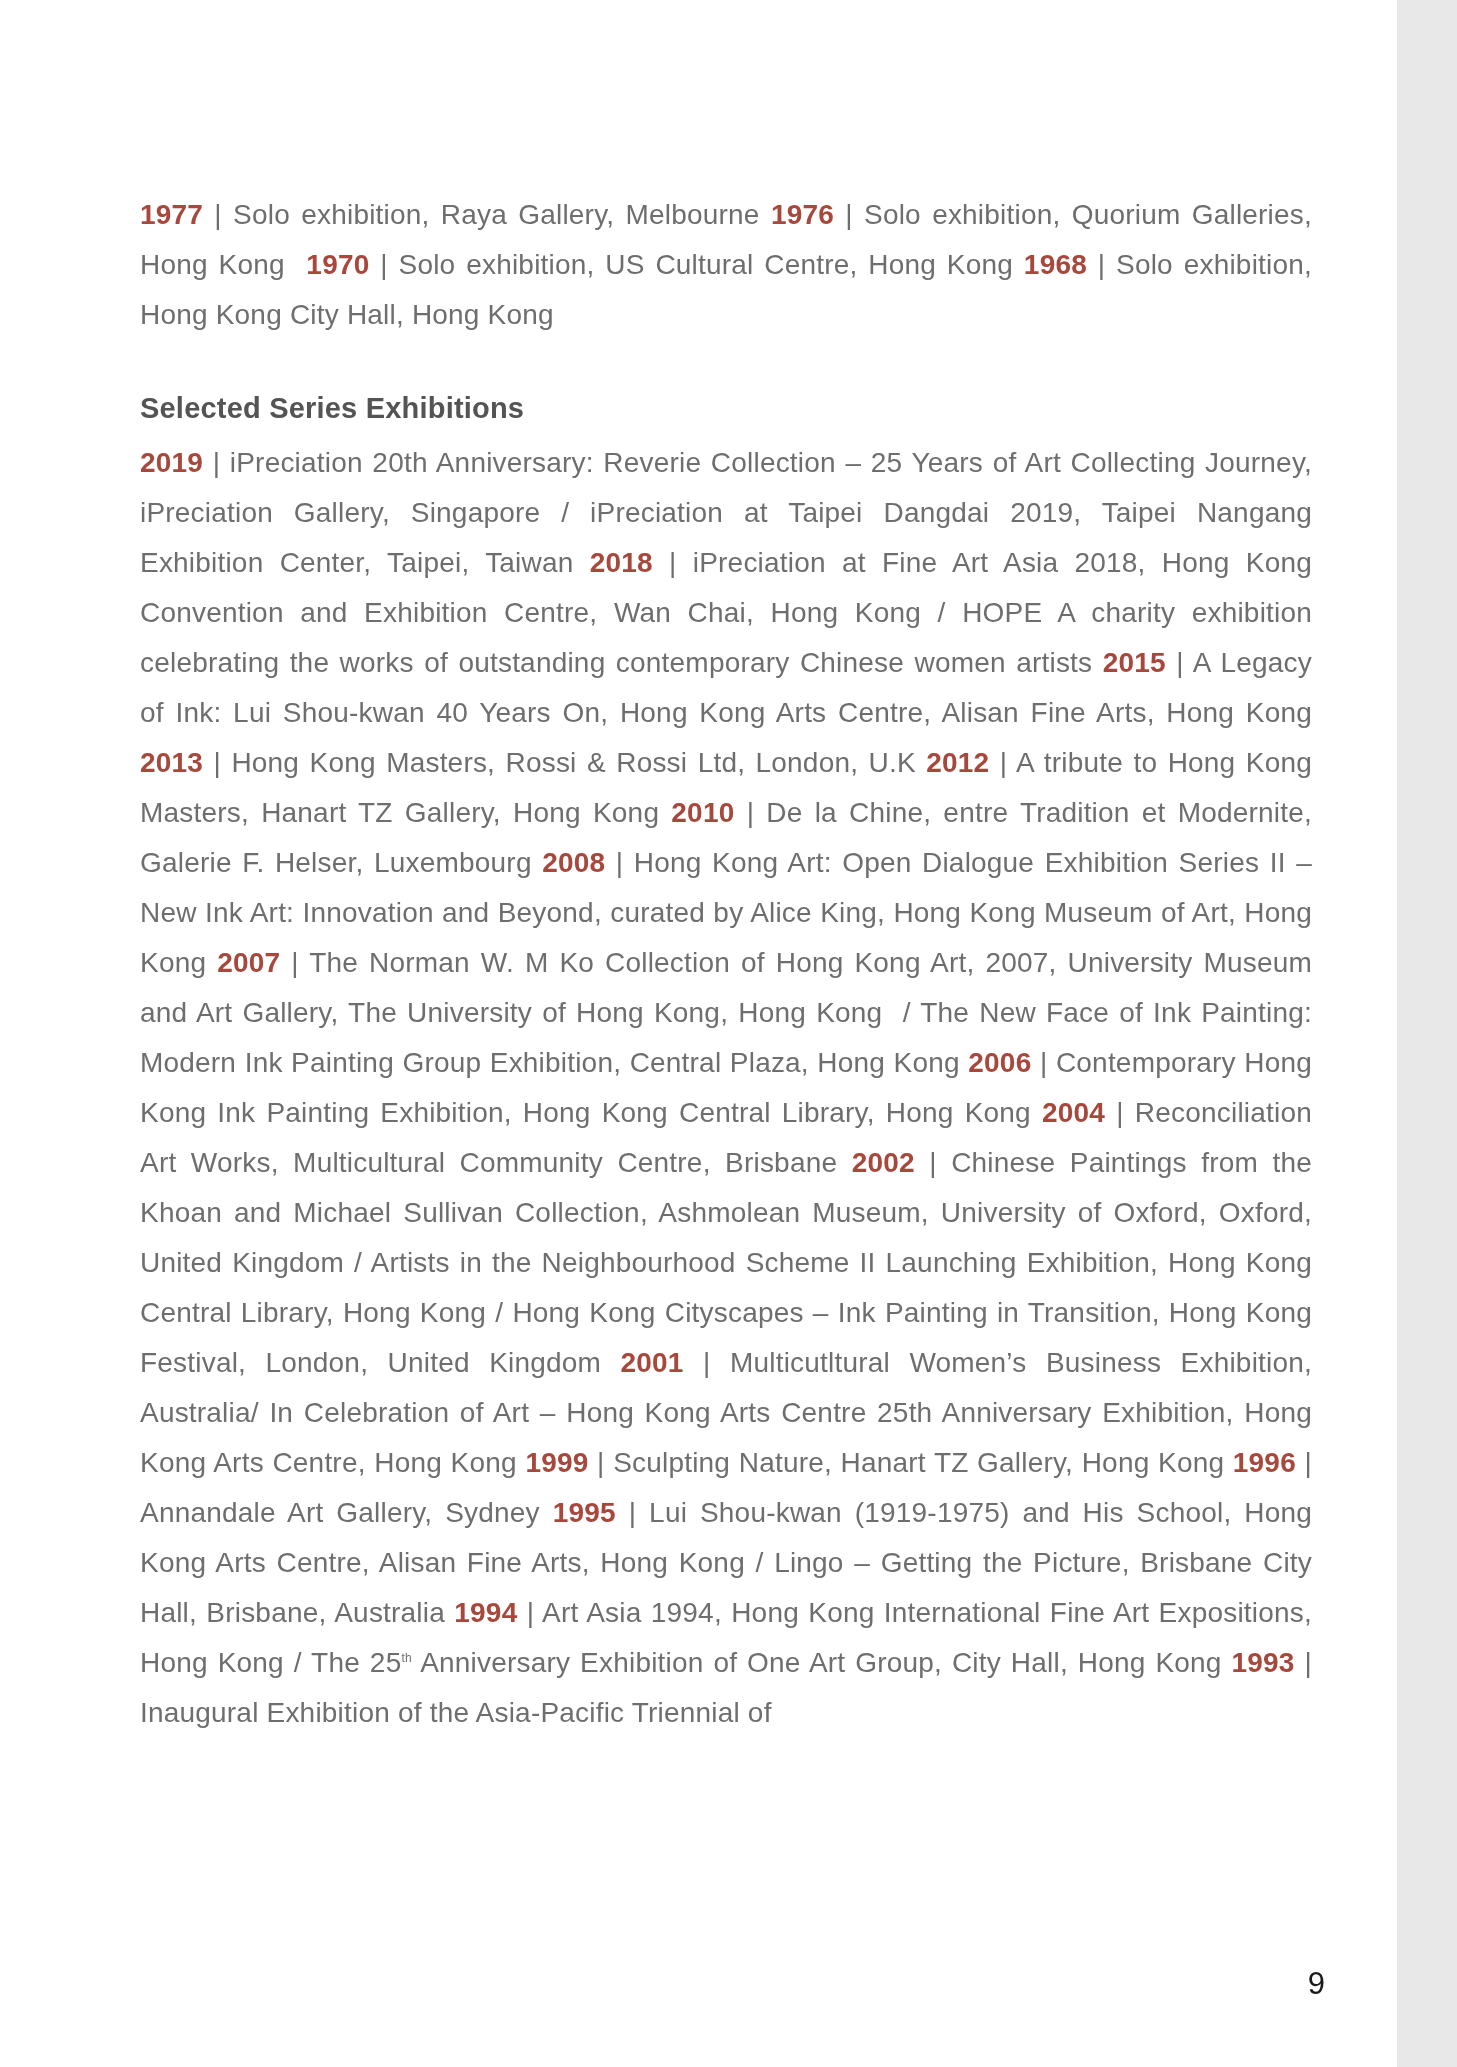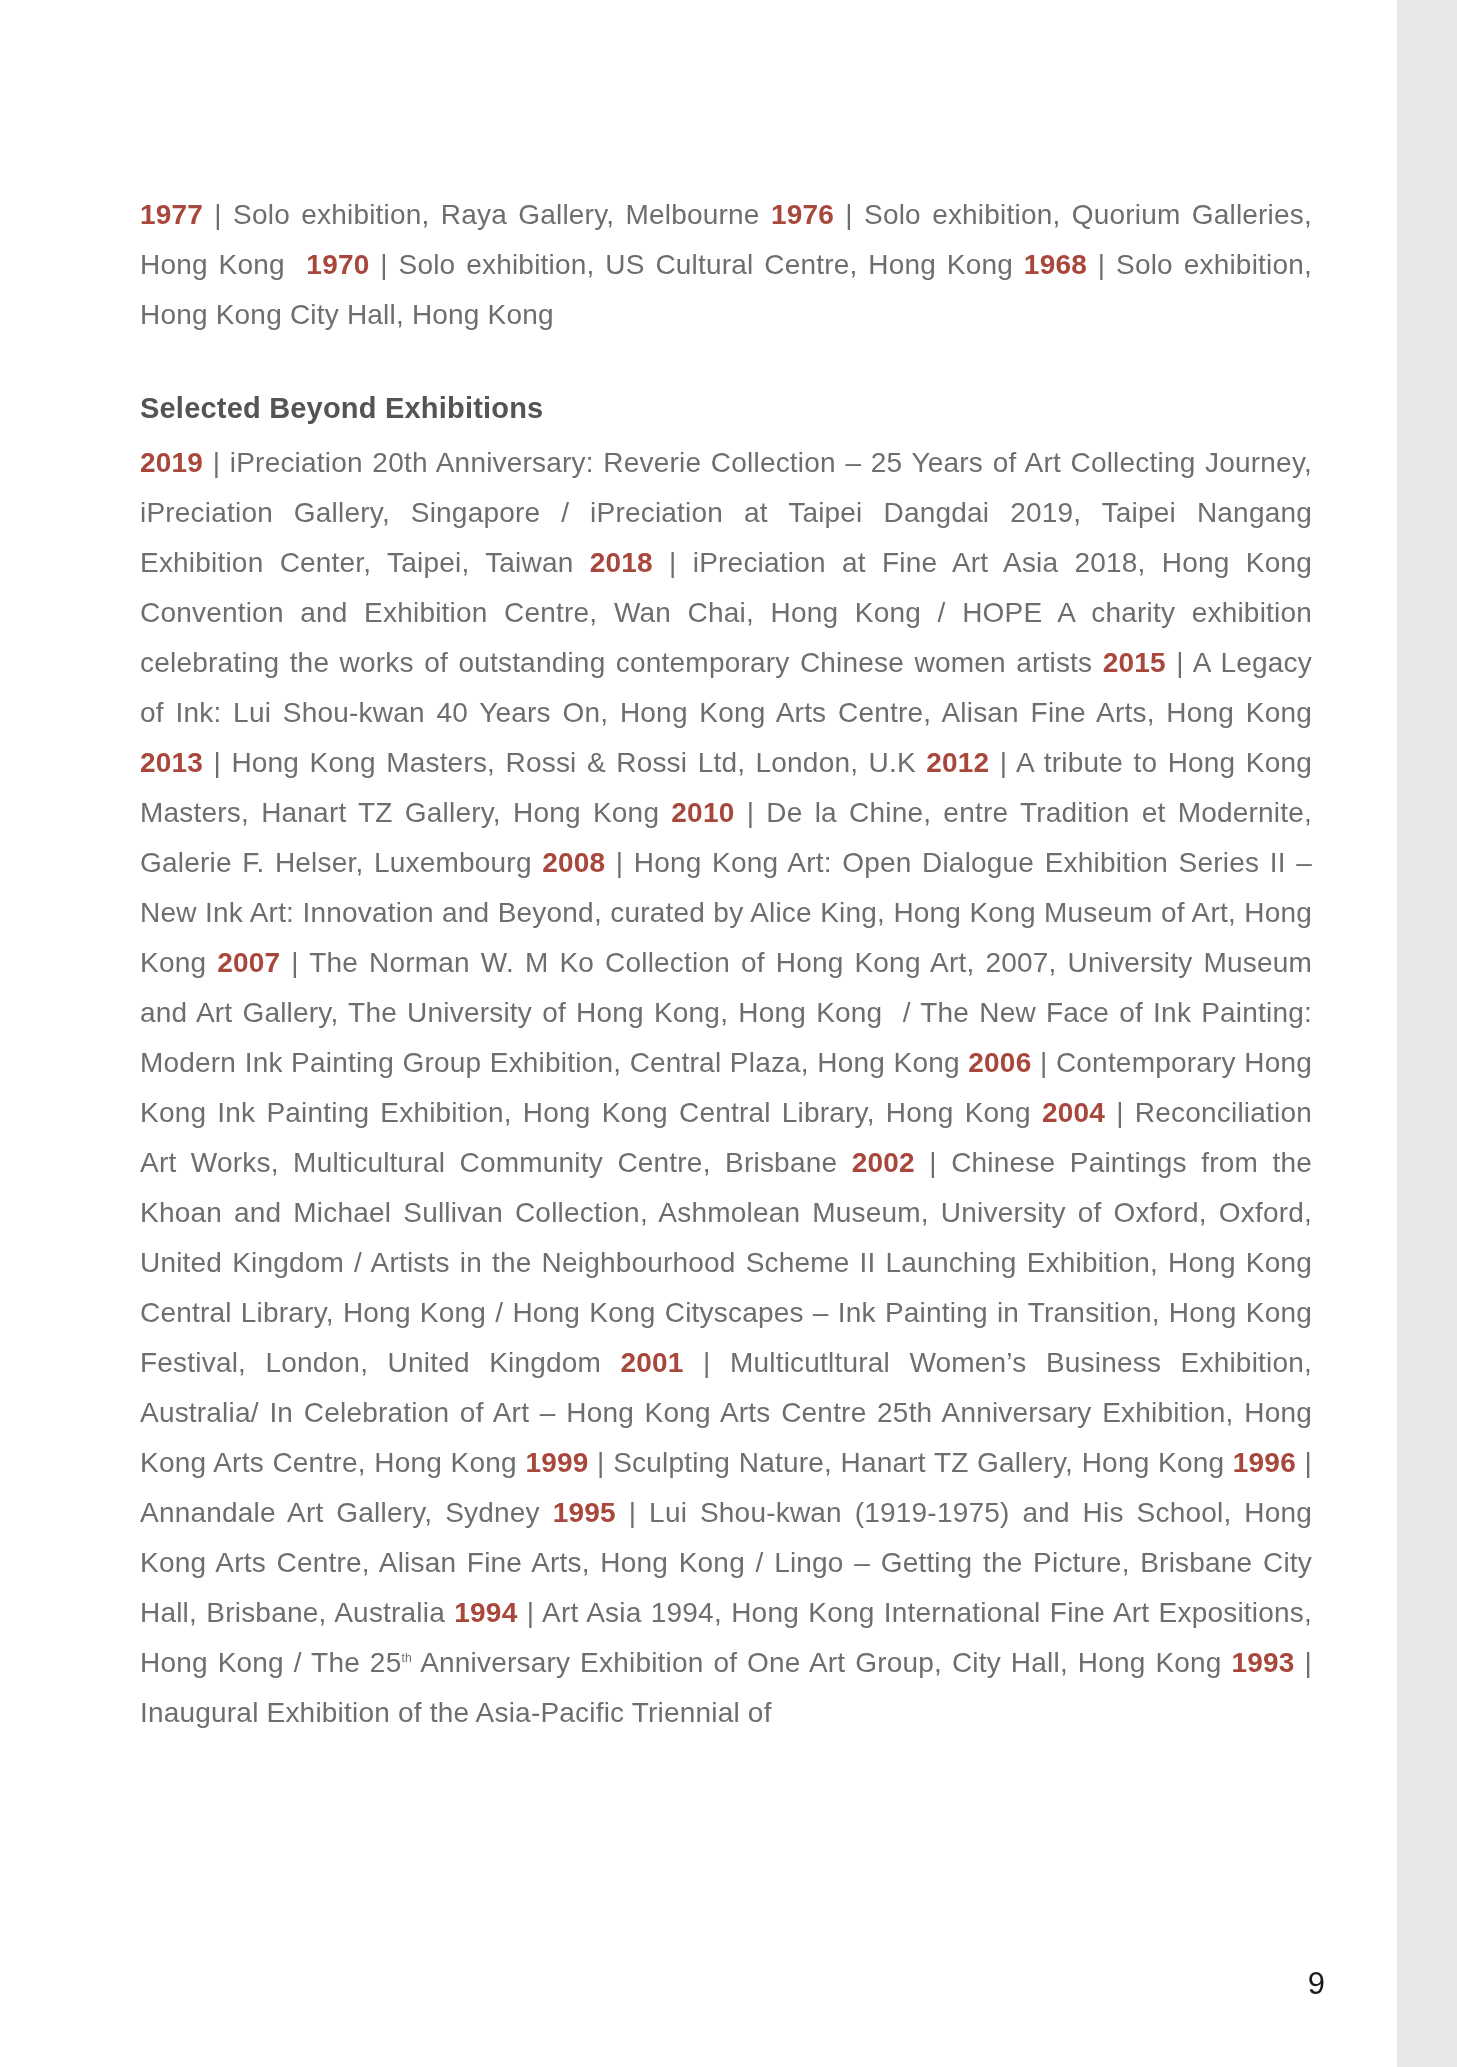--- a/index.html
+++ b/index.html
@@ -59,19 +59,19 @@
     color:var(--page-number);
   }
 </style>
 </head>
 <body>
 
 <div class="page">
   <main class="content">
     <p class="para"><span class="seg-year">1977</span><span class="seg-text"> | Solo exhibition, Raya Gallery, Melbourne </span><span class="seg-year">1976</span><span class="seg-text"> | Solo exhibition, Quorium Galleries, Hong Kong &nbsp;</span><span class="seg-year">1970</span><span class="seg-text"> | Solo exhibition, US Cultural Centre, Hong Kong </span><span class="seg-year">1968</span><span class="seg-text"> | Solo exhibition, Hong Kong City Hall, Hong Kong</span></p>
 
-    <h2 class="heading">Selected Beyond Exhibitions</h2>
+    <h2 class="heading">Selected Series Exhibitions</h2>
 
     <p class="para"><span class="seg-year">2019</span><span class="seg-text"> | iPreciation 20th Anniversary: Reverie Collection – 25 Years of Art Collecting Journey, iPreciation Gallery, Singapore / iPreciation at Taipei Dangdai 2019, Taipei Nangang Exhibition Center, Taipei, Taiwan </span><span class="seg-year">2018</span><span class="seg-text"> | iPreciation at Fine Art Asia 2018, Hong Kong Convention and Exhibition Centre, Wan Chai, Hong Kong / HOPE A charity exhibition celebrating the works of outstanding contemporary Chinese women artists </span><span class="seg-year">2015</span><span class="seg-text"> | A Legacy of Ink: Lui Shou-kwan 40 Years On, Hong Kong Arts Centre, Alisan Fine Arts, Hong Kong </span><span class="seg-year">2013</span><span class="seg-text"> | Hong Kong Masters, Rossi &amp; Rossi Ltd, London, U.K </span><span class="seg-year">2012</span><span class="seg-text"> | A tribute to Hong Kong Masters, Hanart TZ Gallery, Hong Kong </span><span class="seg-year">2010</span><span class="seg-text"> | De la Chine, entre Tradition et Modernite, Galerie F. Helser, Luxembourg </span><span class="seg-year">2008</span><span class="seg-text"> | Hong Kong Art: Open Dialogue Exhibition Series II – New Ink Art: Innovation and Beyond, curated by Alice King, Hong Kong Museum of Art, Hong Kong </span><span class="seg-year">2007</span><span class="seg-text"> | The Norman W. M Ko Collection of Hong Kong Art, 2007, University Museum and Art Gallery, The University of Hong Kong, Hong Kong &nbsp;/ The New Face of Ink Painting: Modern Ink Painting Group Exhibition, Central Plaza, Hong Kong </span><span class="seg-year">2006</span><span class="seg-text"> | Contemporary Hong Kong Ink Painting Exhibition, Hong Kong Central Library, Hong Kong </span><span class="seg-year">2004</span><span class="seg-text"> | Reconciliation Art Works, Multicultural Community Centre, Brisbane </span><span class="seg-year">2002</span><span class="seg-text"> | Chinese Paintings from the Khoan and Michael Sullivan Collection, Ashmolean Museum, University of Oxford, Oxford, United Kingdom / Artists in the Neighbourhood Scheme II Launching Exhibition, Hong Kong Central Library, Hong Kong / Hong Kong Cityscapes – Ink Painting in Transition, Hong Kong Festival, London, United Kingdom </span><span class="seg-year">2001</span><span class="seg-text"> | Multicutltural Women’s Business Exhibition, Australia/ In Celebration of Art – Hong Kong Arts Centre 25th Anniversary Exhibition, Hong Kong Arts Centre, Hong Kong </span><span class="seg-year">1999</span><span class="seg-text"> | Sculpting Nature, Hanart TZ Gallery, Hong Kong </span><span class="seg-year">1996</span><span class="seg-text"> | Annandale Art Gallery, Sydney </span><span class="seg-year">1995</span><span class="seg-text"> | Lui Shou-kwan (1919-1975) and His School, Hong Kong Arts Centre, Alisan Fine Arts, Hong Kong / Lingo – Getting the Picture, Brisbane City Hall, Brisbane, Australia </span><span class="seg-year">1994</span><span class="seg-text"> | Art Asia 1994, Hong Kong International Fine Art Expositions, Hong Kong / The 25</span><sup class="seg-sup">th</sup><span class="seg-text"> Anniversary Exhibition of One Art Group, City Hall, Hong Kong </span><span class="seg-year">1993</span><span class="seg-text"> | Inaugural Exhibition of the Asia-Pacific Triennial of</span></p>
   </main>
 
   <span class="page-number">9</span>
 </div>
 
 </body></html>

